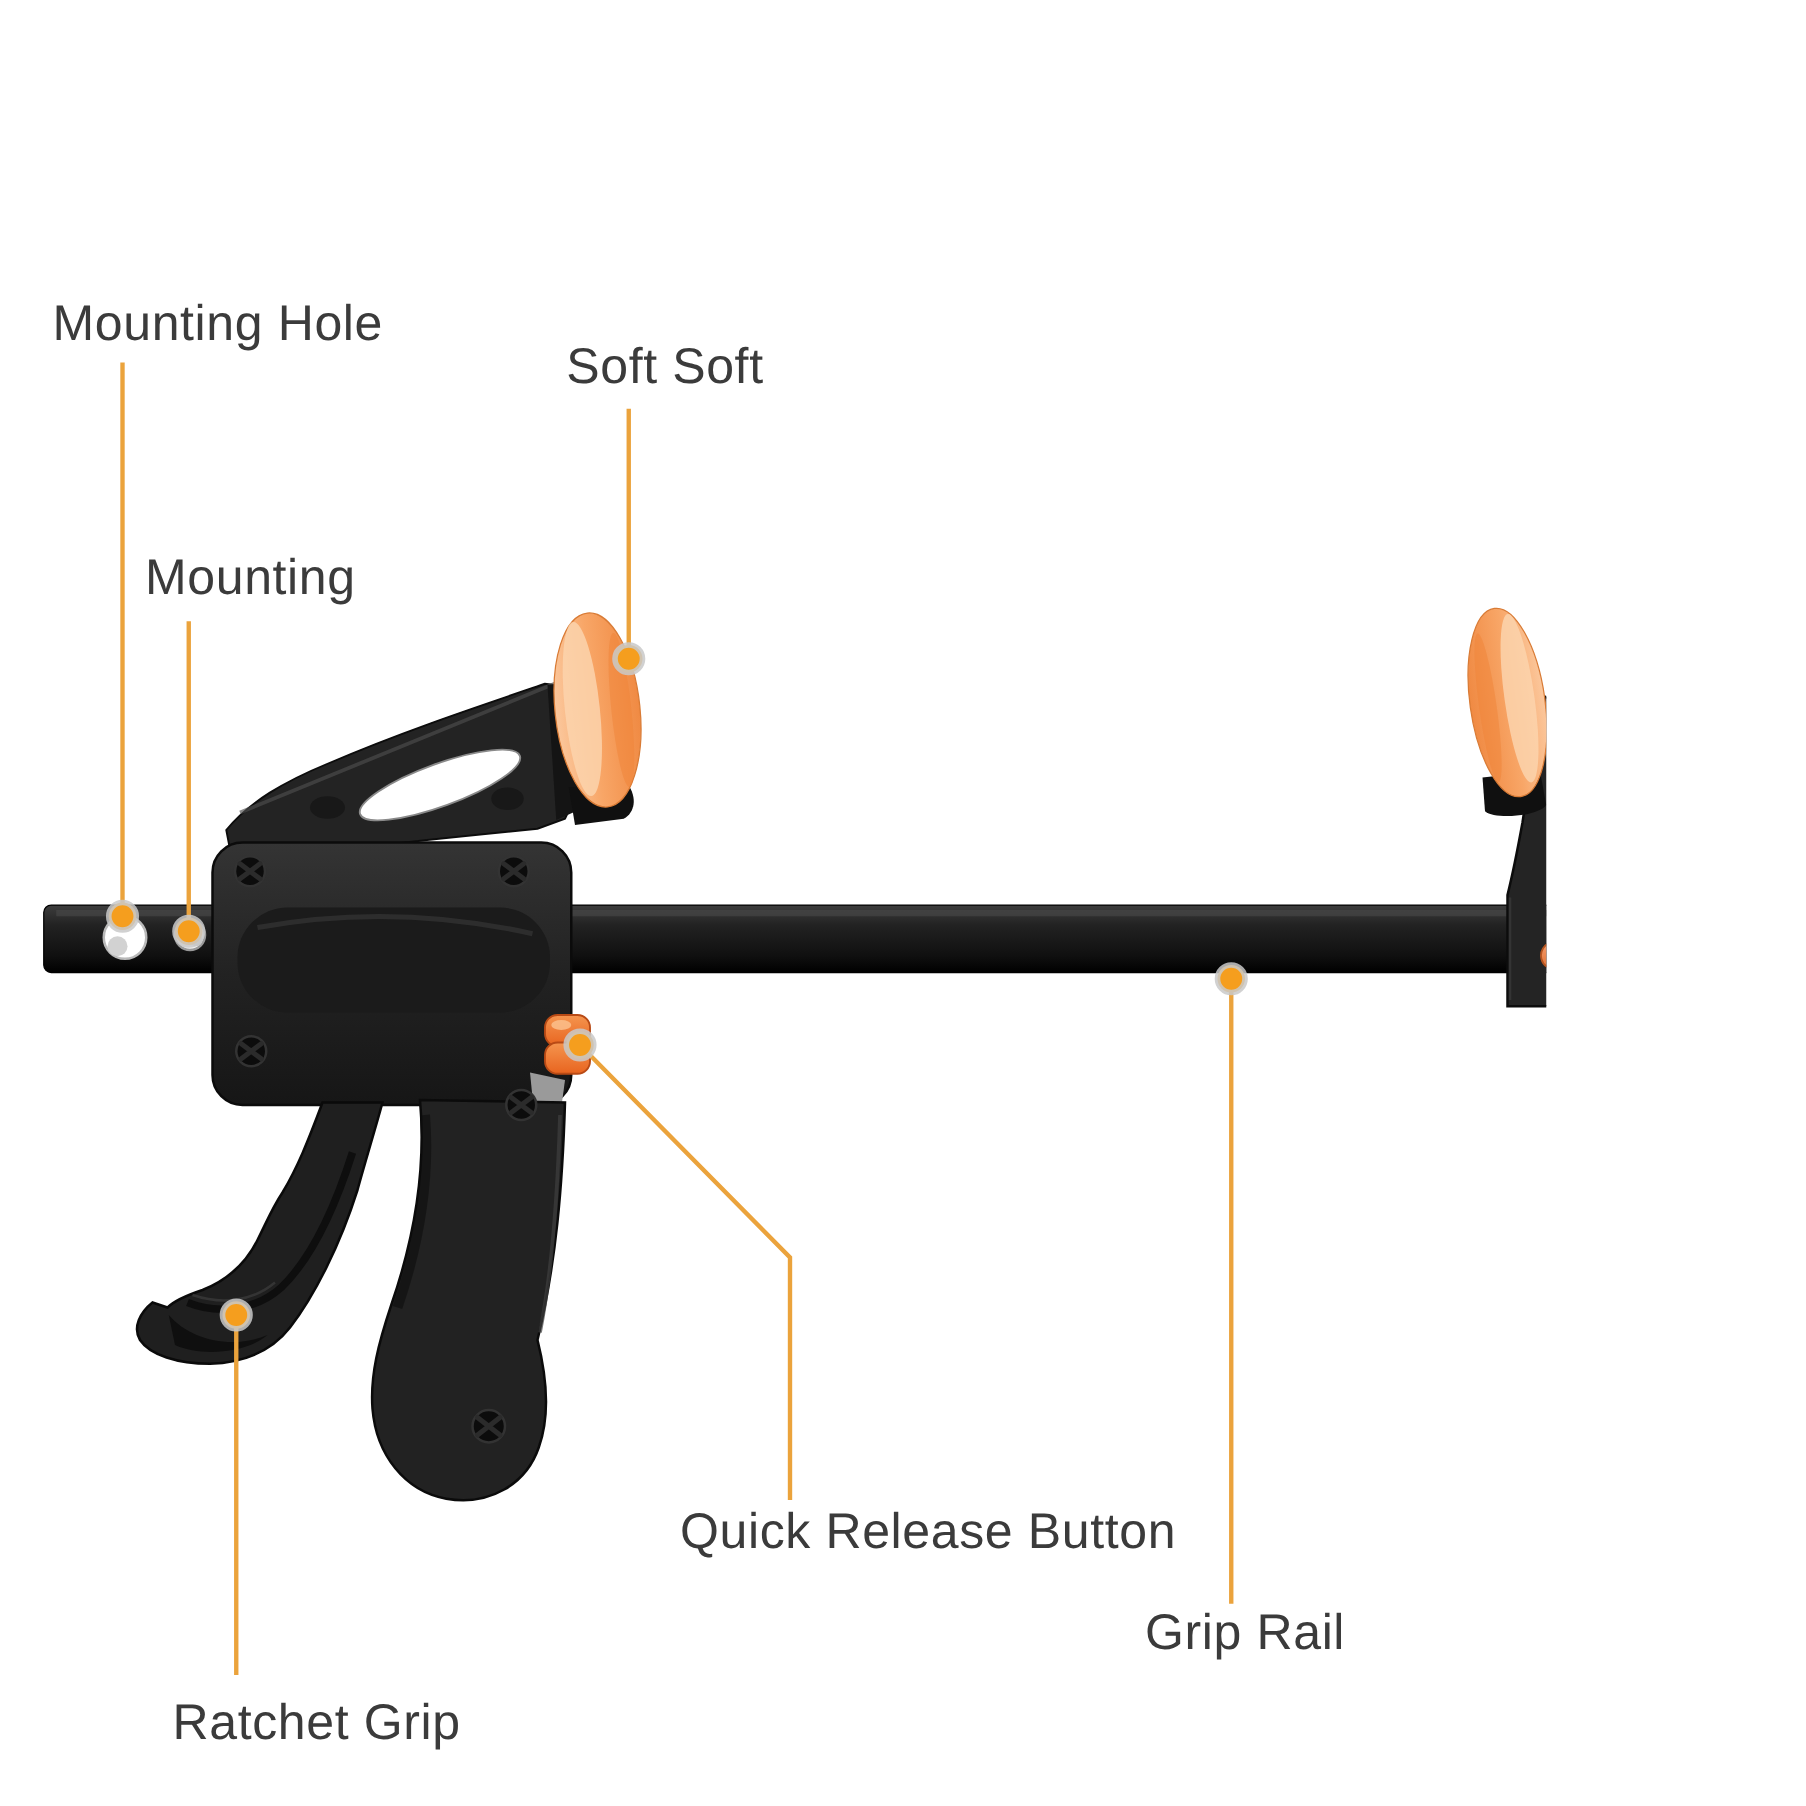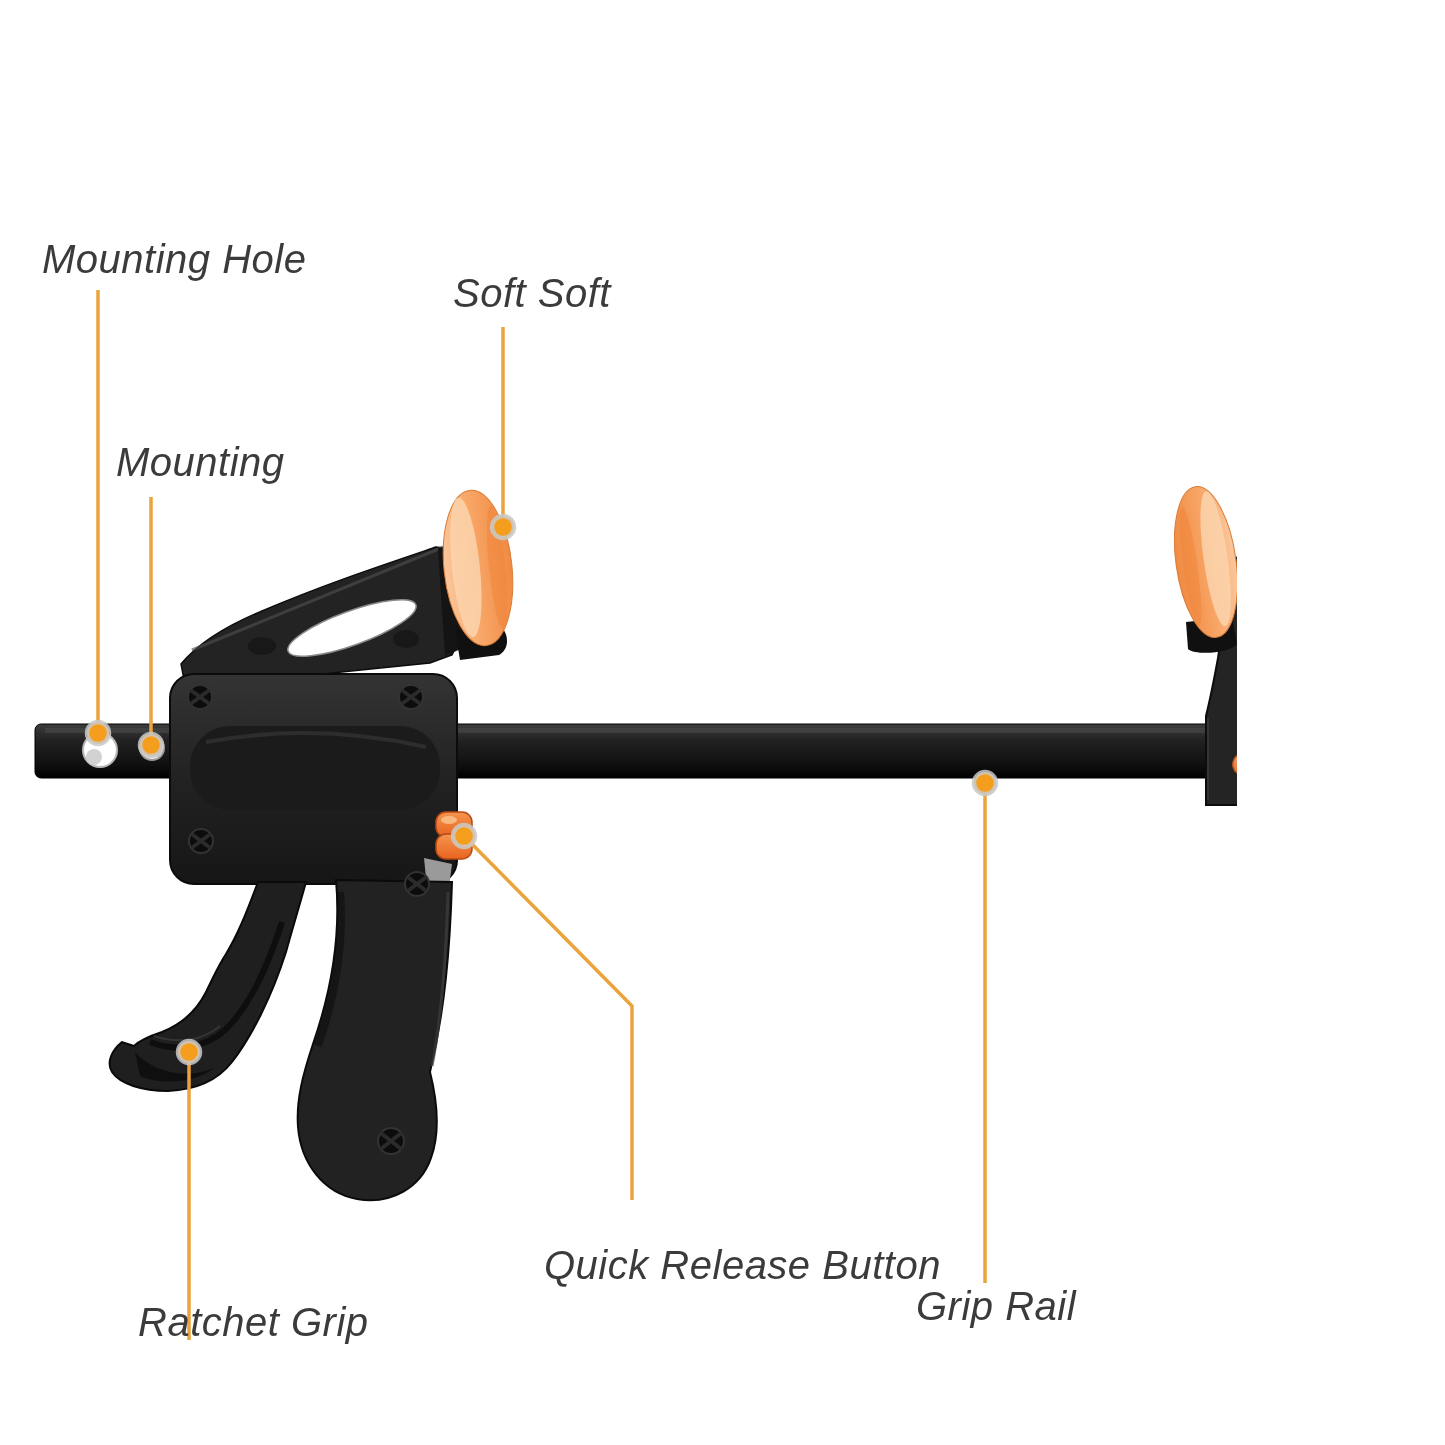--- a/index.html
+++ b/index.html
@@ -7,40 +7,39 @@
     padding: 0;
     background: #ffffff;
   }
   .canvas {
     position: relative;
     width: 1237px;
     height: 1445px;
     background: #ffffff;
     font-family: "Liberation Sans", sans-serif;
     overflow: hidden;
-    font-style: italic;
   }
   .canvas svg.art {
     position: absolute;
     left: 0;
     top: 0;
   }
   .lbl {
     position: absolute;
     font-size: 40px;
     line-height: 1.1;
     color: #3b3b3b;
     white-space: nowrap;
     letter-spacing: 0.5px;
   }
   .lbl-mounting-hole  { left: 42px;   top: 237px; }
   .lbl-stopper        { left: 116px;  top: 440px; }
   .lbl-soft-pads      { left: 453px;  top: 271px; }
-  .lbl-quick-release  { left: 544px;  top: 1203px; margin-top: 40px; }
-  .lbl-ratchet-grip   { left: 138px;  top: 1300px; }
+  .lbl-quick-release  { left: 544px;  top: 1203px; }
+  .lbl-ratchet-grip   { left: 138px;  top: 1356px; }
   .lbl-steel-rail     { left: 916px;  top: 1284px; }
   .lbl-locking-screw  { left: 1150px; top: 1102px; }
 </style>
 </head>
 <body>
 
 <div class="canvas">
 
   <svg class="art" width="1445" height="1445" viewBox="0 0 1445 1445">
     <defs>

